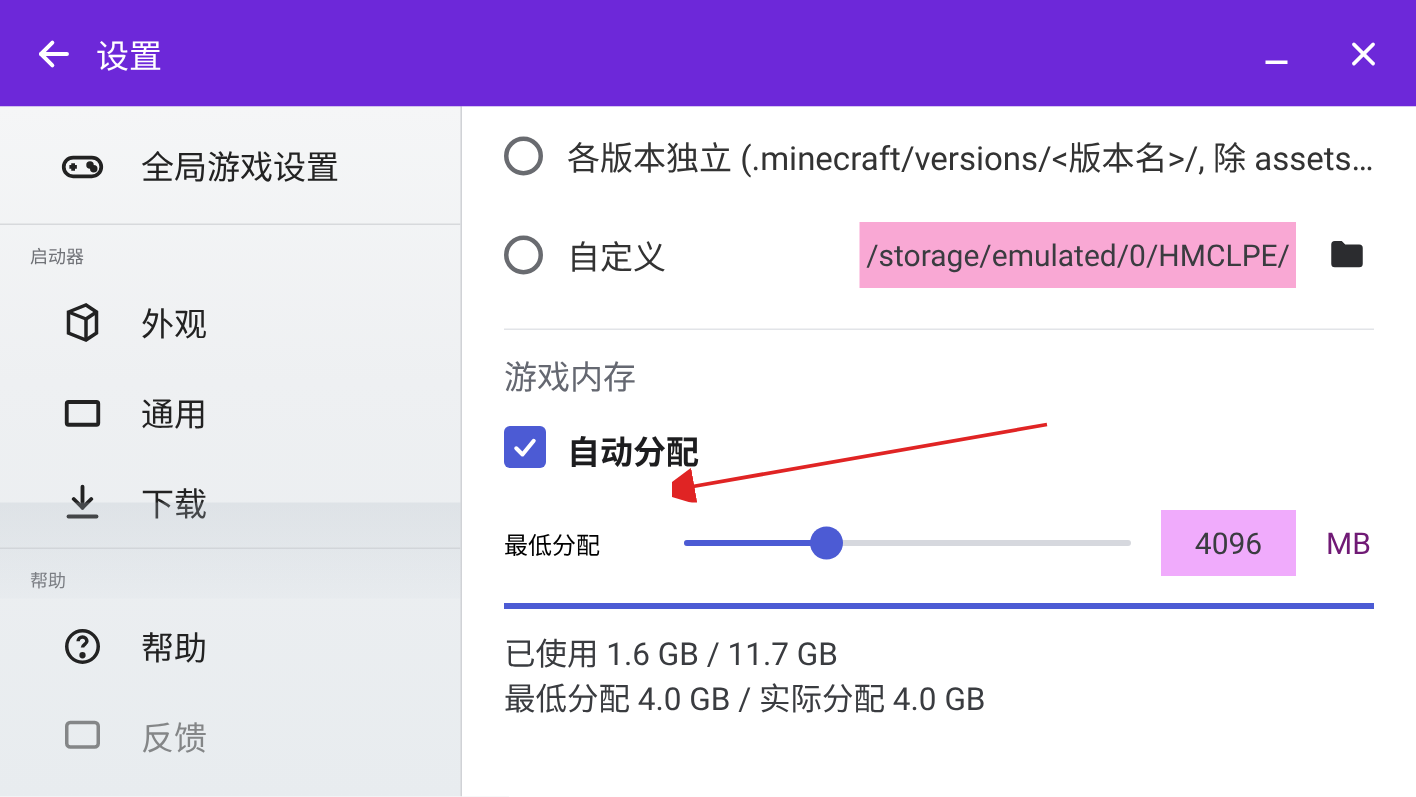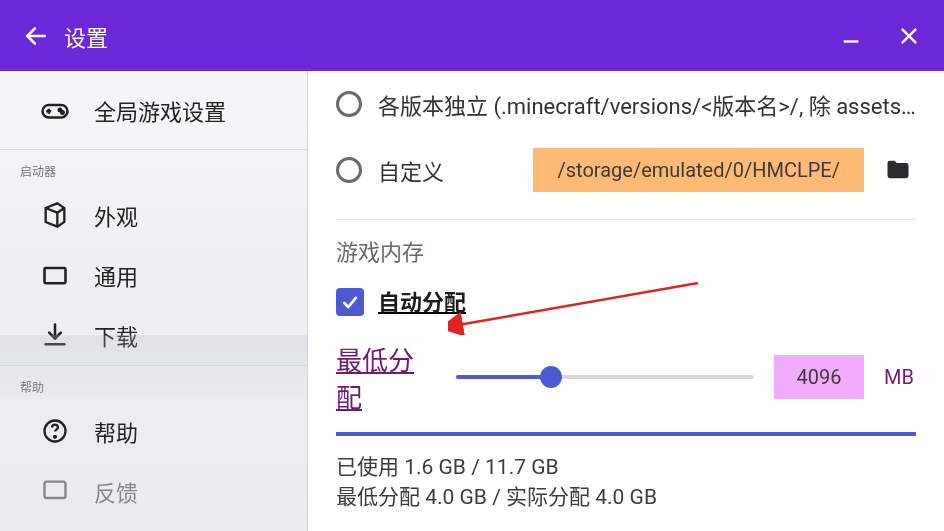--- a/index.html
+++ b/index.html
@@ -86,47 +86,47 @@
   font-size:22px;
 }
 .radio {
   width:26px; height:26px; border:3px solid #696b70; border-radius:50%;
   flex-shrink:0;
   cursor:pointer;
 }
 .ellipsis { white-space:nowrap; overflow:hidden; text-overflow:ellipsis; }
 .path-input {
   margin-left:auto;
-  background:#fdba74;
-  padding:10px 24px;
+  background:#f9a8d4;
+  padding:10px 4px;
   font-size:20px;
   color:#3a3c40;
   min-width:288px;
   white-space:nowrap; overflow:hidden; text-overflow:ellipsis;
 }
 .folder-btn {
   width:36px; height:36px;
   display:flex; align-items:center; justify-content:center;
   cursor:pointer;
 }
 hr.sep { border:none; border-top:1px solid #e2e4e8; margin:16px 0 8px; }
 .group-title {
   font-size:22px; color:#656871; margin:14px 0 18px;
 }
-.check-row { display:flex; align-items:flex-end; gap:14px; margin-bottom:24px;text-decoration:underline; }
+.check-row { display:flex; align-items:flex-start; gap:14px; margin-bottom:24px; }
 .checkbox {
   width:28px; height:28px; background:#4C5BD4; border-radius:4px;
   display:flex; align-items:center; justify-content:center;
   cursor:pointer;
 }
 .check-row .label { font-size:22px; font-weight:700; color:#1d1d1f; }
 .slider-row {
   display:flex; align-items:center; gap:20px; margin-bottom:8px;
 }
-.slider-label { font-size:26px; color:#701a75; width:100px; flex-shrink:0;text-decoration:underline; }
+.slider-label { font-size:16px; color:#000000; width:100px; flex-shrink:0; }
 .slider {
   flex:1; position:relative; height:28px; display:flex; align-items:center;
   cursor:pointer;
 }
 .track { position:absolute; left:0; right:0; height:4px; background:#d6d8de; border-radius:2px; }
 .fill { position:absolute; left:0; height:4px; background:#4C5BD4; border-radius:2px; }
 .thumb {
   position:absolute; width:22px; height:22px; background:#4C5BD4; border-radius:50%;
   transform:translateX(-50%);
 }

